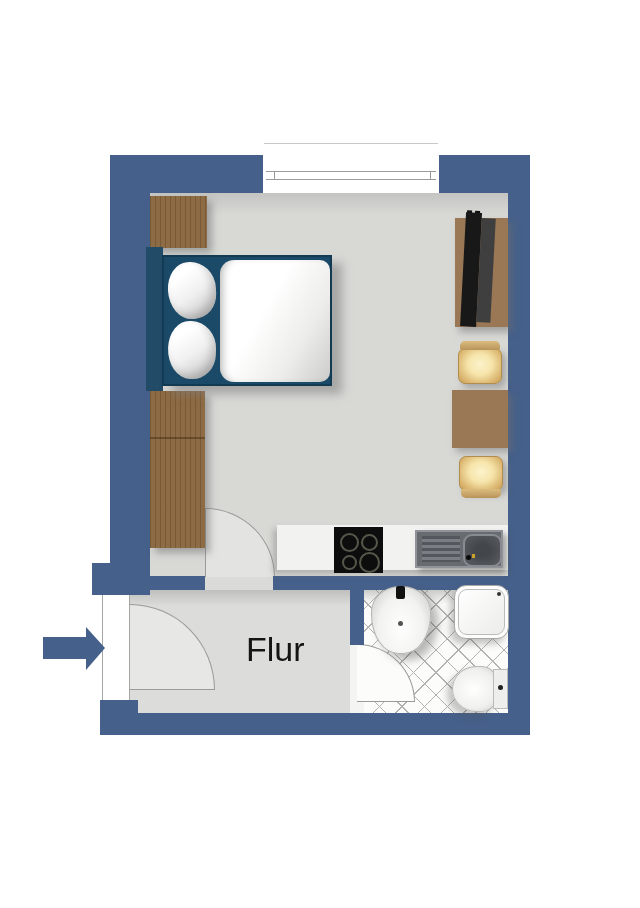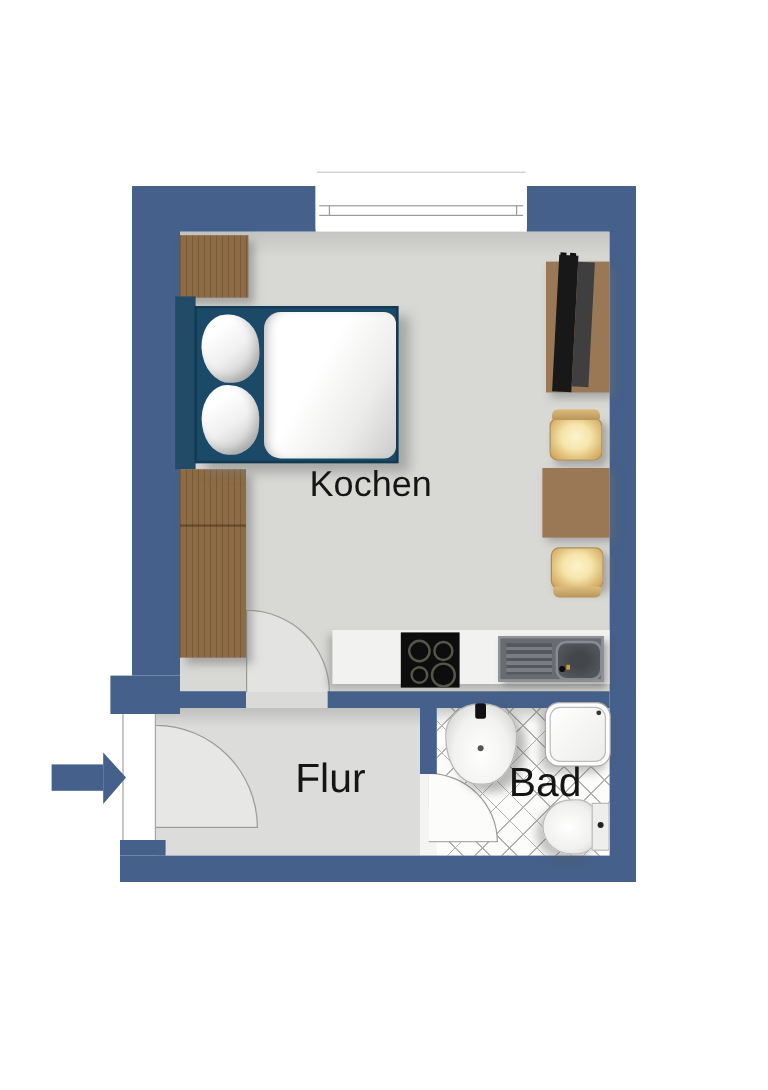--- a/index.html
+++ b/index.html
@@ -201,18 +201,16 @@
   <div class="el shower">
     <div class="shower-inner"></div>
     <div class="shower-drain"></div>
   </div>
   <div class="el toilet-bowl"></div>
   <div class="el toilet-tank">
     <div class="tank-dot"></div>
   </div>
 
   <div class="label label-main">
-    <span>Kochen</span>
   </div>
   <div class="label label-flur">Flur</div>
-  <div class="label label-bad">Bad</div>
 
 </div>
 
 </body></html>

